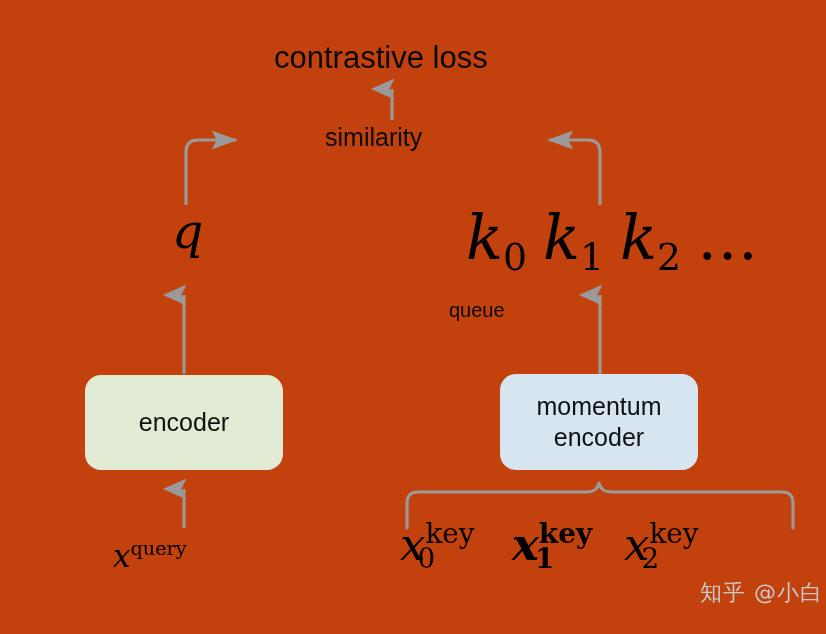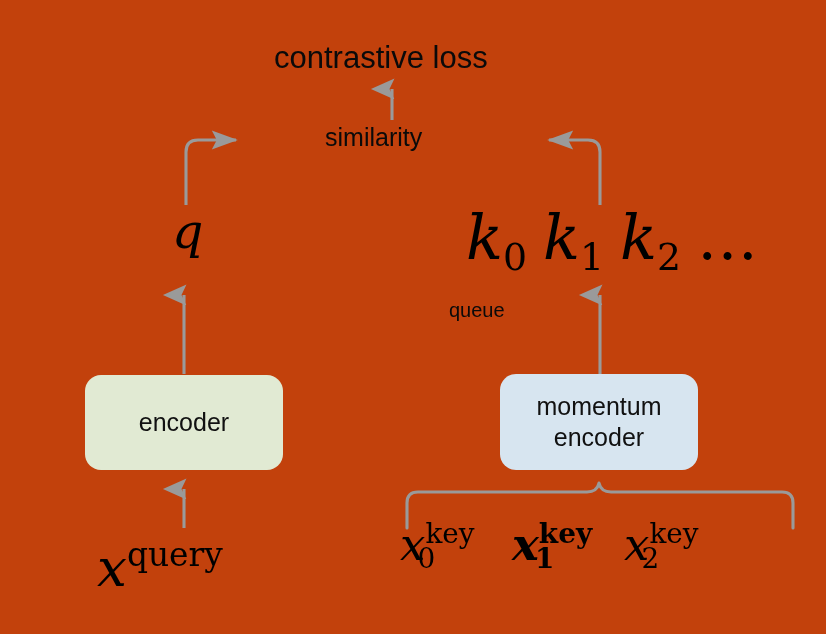--- a/index.html
+++ b/index.html
@@ -102,23 +102,23 @@
     background: #e1ead3;
   }
   #momentum-encoder-box {
     left: 500px;
     top: 374px;
     width: 198px;
     height: 96px;
     background: #d7e5f0;
   }
   #x-query {
-    left: 97px;
+    left: 113px;
     top: 541px;
-    font-size: 53px;
+    font-size: 31px;
   }
   .xkey {
     top: 522px;
     font-size: 45px;
   }
   #x-key-0 { left: 400px; }
   #x-key-1 { left: 512px; font-weight: bold; }
   #x-key-2 { left: 624px; }
 
   #watermark {
@@ -205,14 +205,15 @@
   </div>
 
   <div class="lbl math" id="x-query"><span>x</span><span class="sup">query</span></div>
 
   <div class="lbl math xkey" id="x-key-0"><span>x</span><span class="sup">key</span><span class="sub" style="margin-left:-2.05em;">0</span></div>
 
   <div class="lbl math xkey" id="x-key-1"><span>x</span><span class="sup">key</span><span class="sub" style="margin-left:-2.05em;">1</span></div>
 
   <div class="lbl math xkey" id="x-key-2"><span>x</span><span class="sup">key</span><span class="sub" style="margin-left:-2.05em;">2</span></div>
 
+  <div id="watermark">知乎 @小白</div>
 
 </div>
 
 </body></html>

